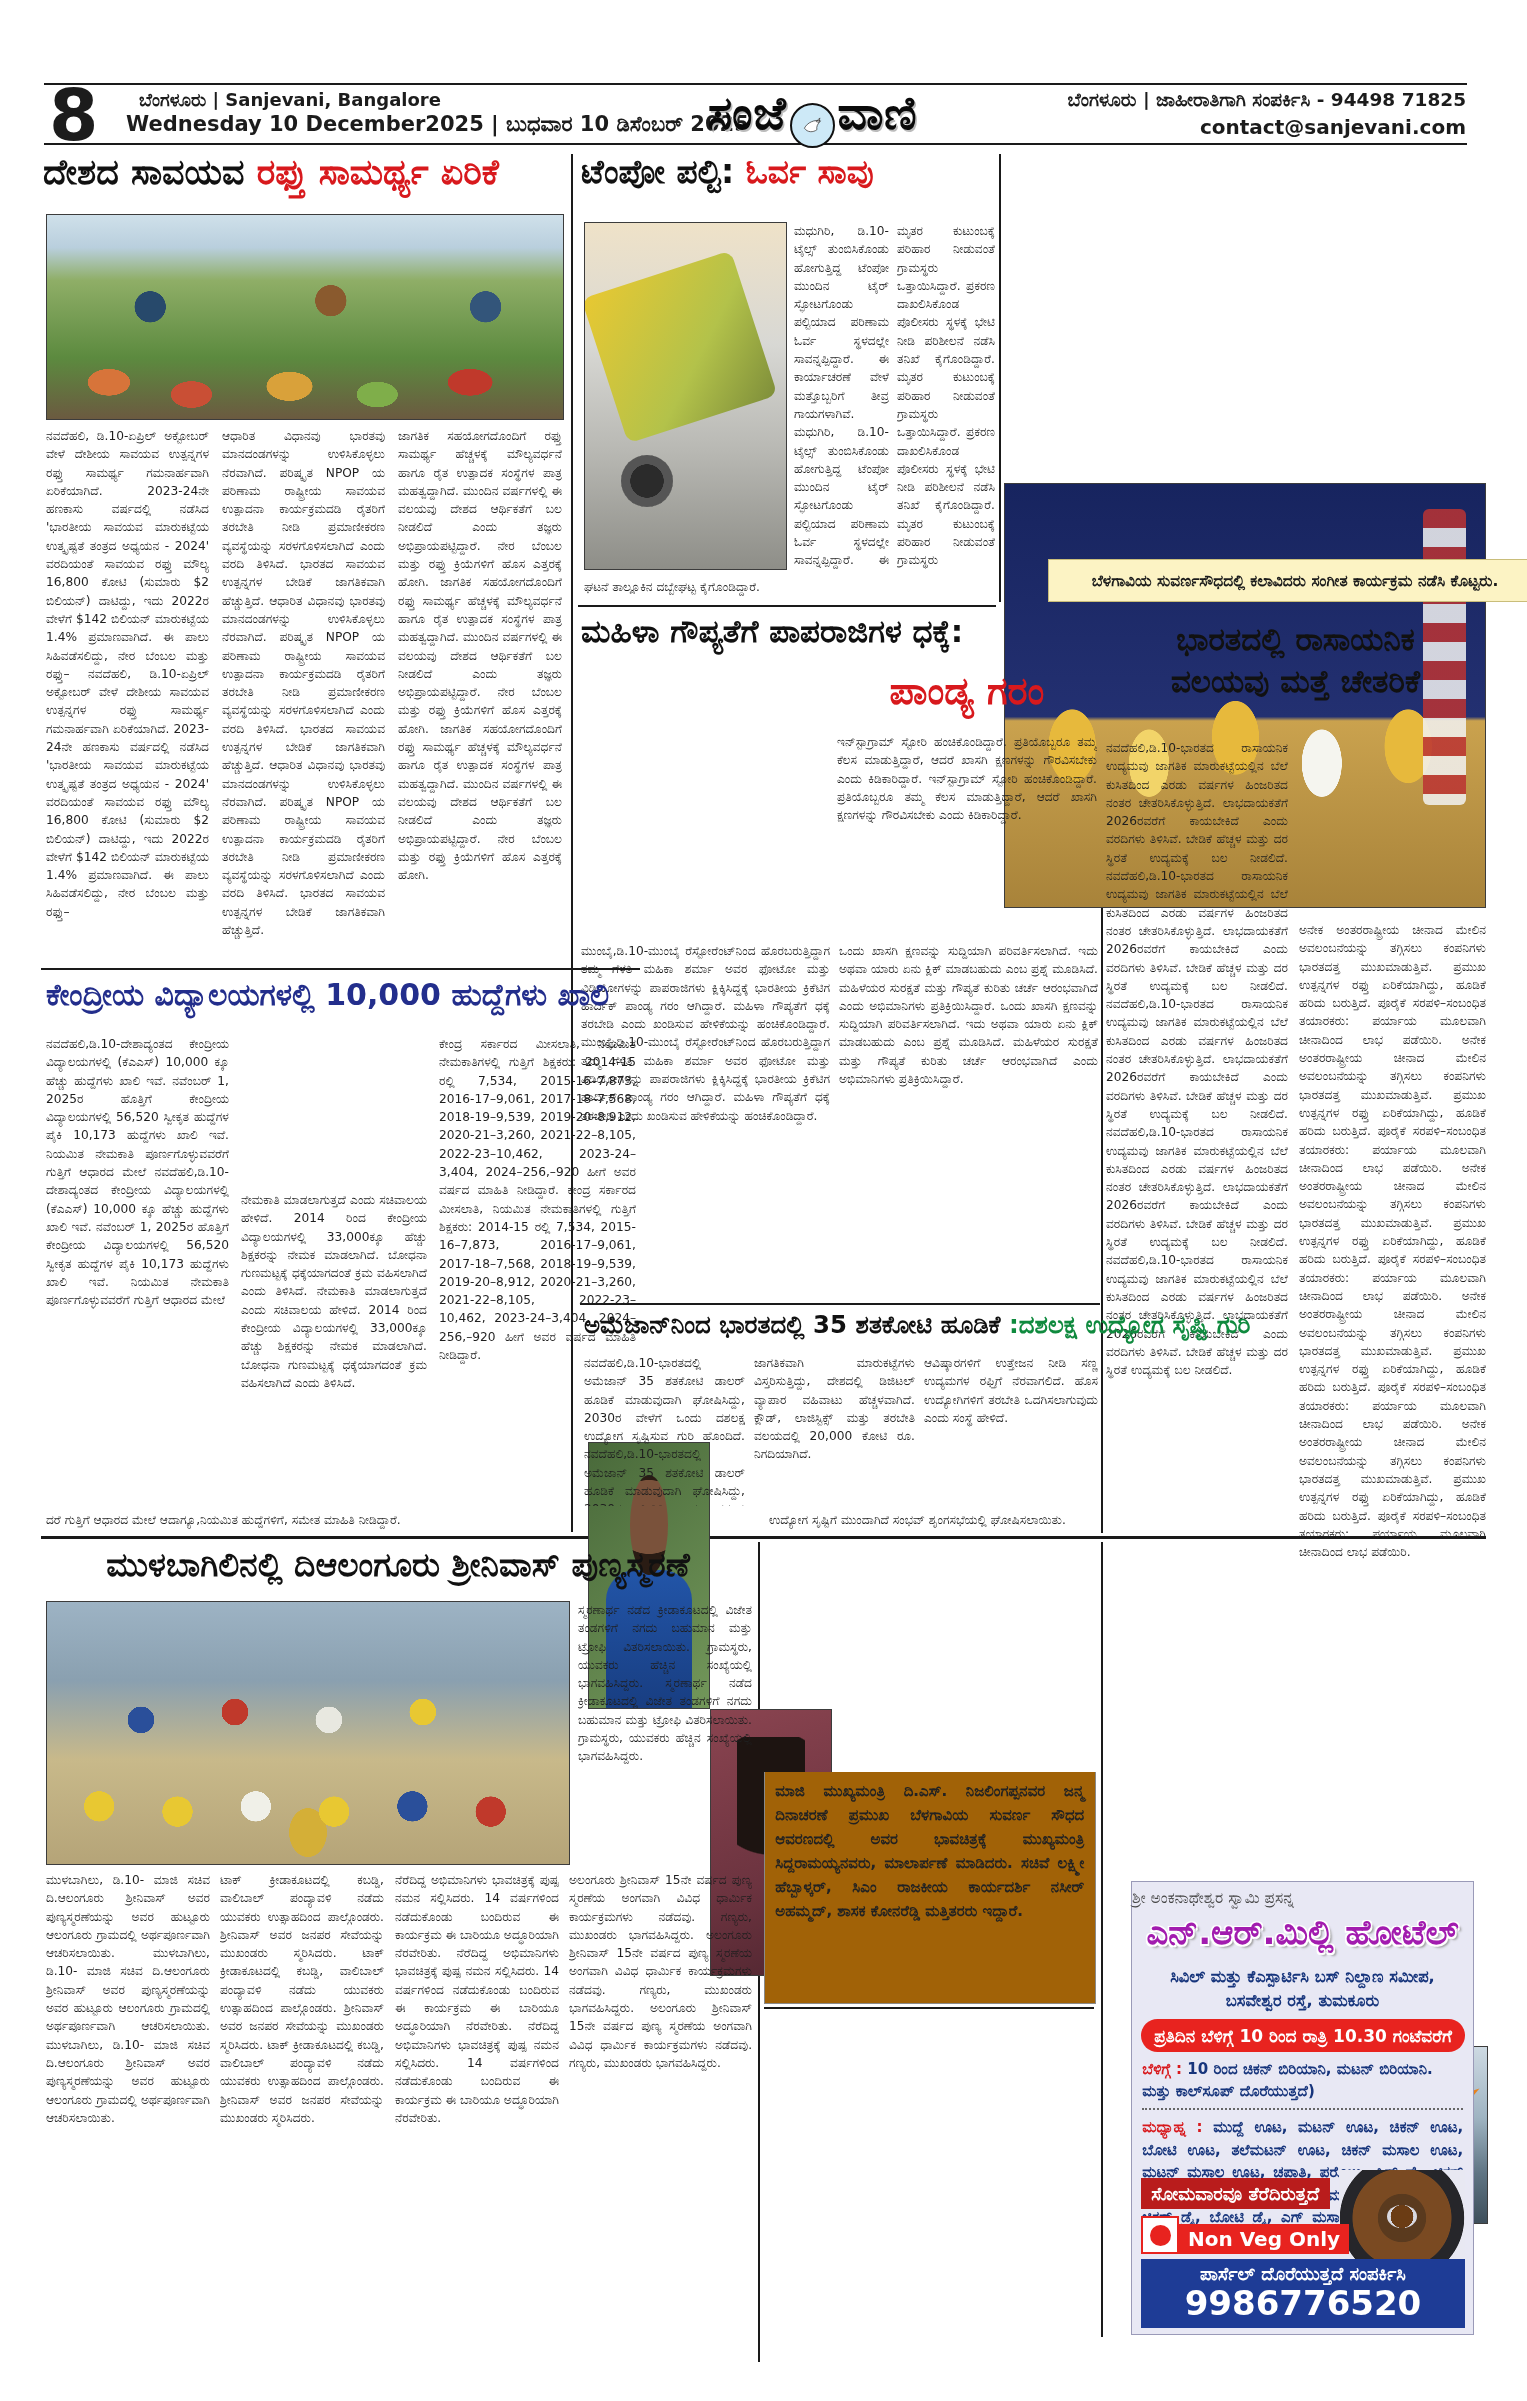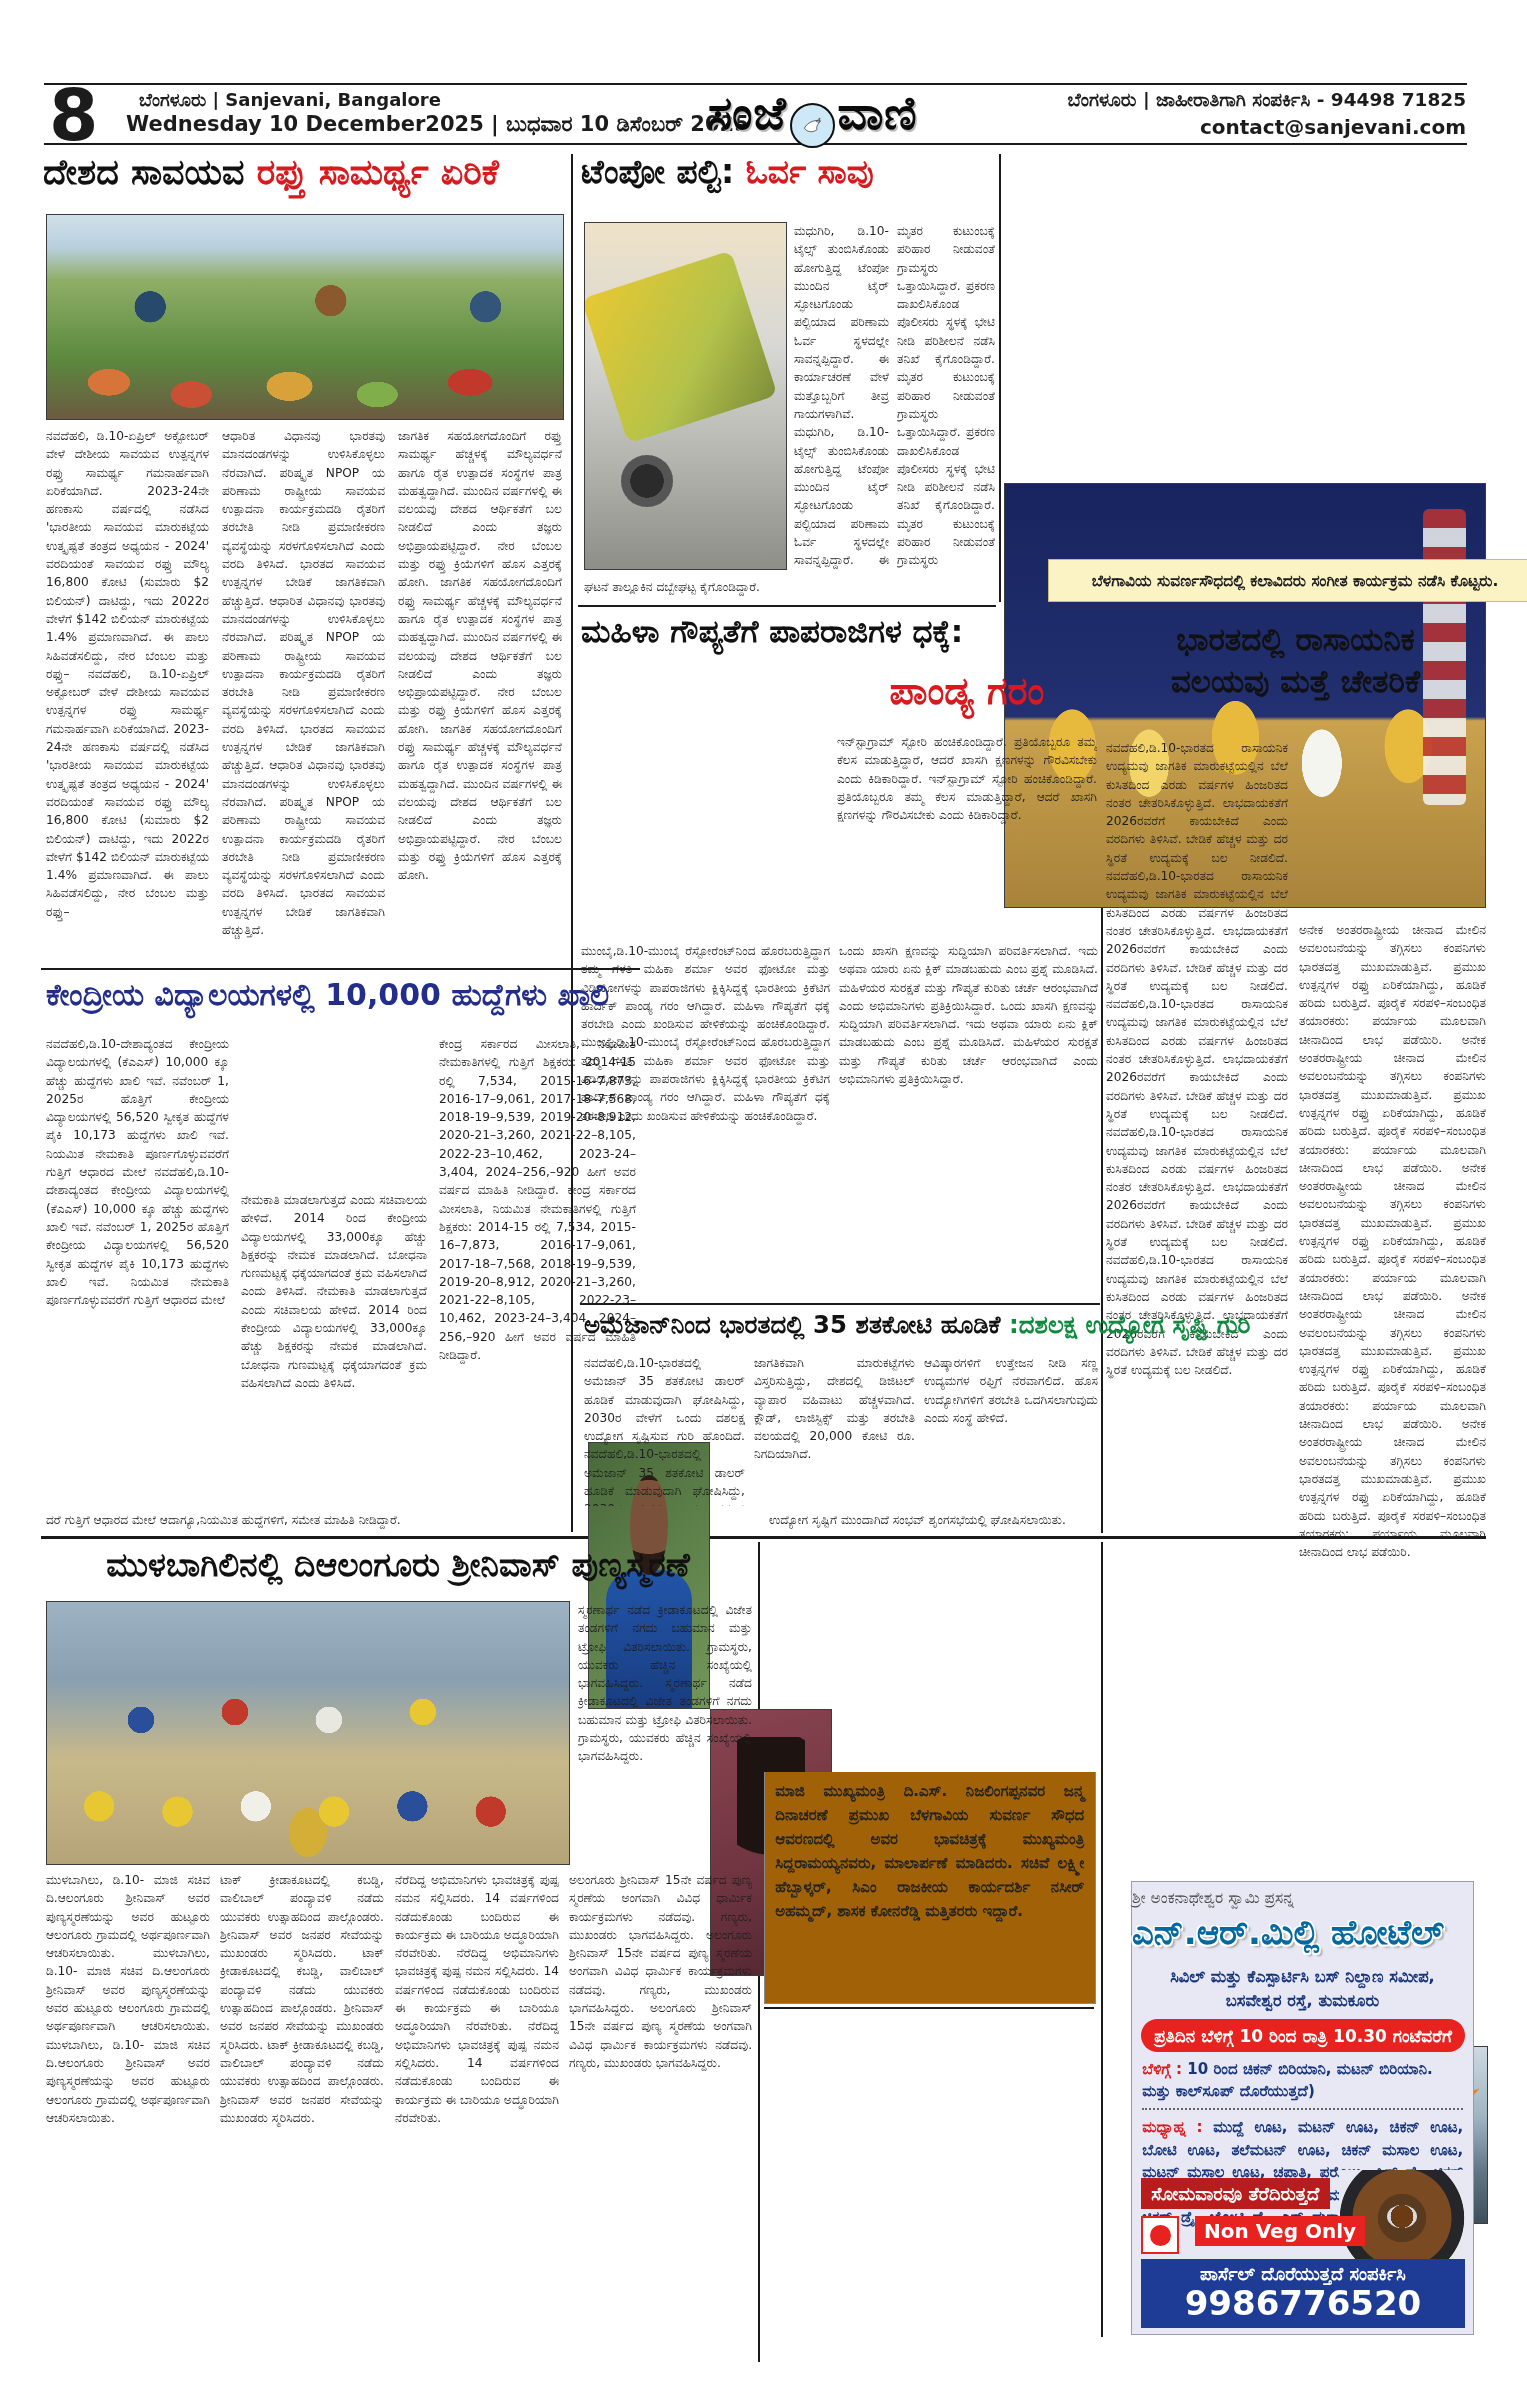--- a/index.html
+++ b/index.html
@@ -66,25 +66,25 @@
     linear-gradient(180deg,#9db3c4 0%,#8aa0b0 30%,#c8b98a 60%,#b5a478 100%);}
   .photo-platter{position:relative;background:radial-gradient(circle at 50% 50%, #5a3a1e 0 30%, #7a4a22 31% 62%, #26262a 63% 78%, transparent 79%), #e8e8f2;}
   .photo-platter::after{content:'';position:absolute;left:38%;top:36%;width:24%;height:24%;border-radius:50%;
     background:radial-gradient(circle,#6b3c14 0 60%,#d8d8e0 61%);}
   
   .masthead-text{font-weight:900;font-size:46px;letter-spacing:0.7px;color:#0a0a0a;
     text-shadow:1.5px 1.5px 0 #bbb;}
   .dove{width:41px;height:41px;border-radius:50%;background:#cde9f7;border:2.2px solid #111;
     display:inline-flex;align-items:center;justify-content:center;margin:0 3px;vertical-align:middle;}
   .nrad{background:#e8e8f4;border:1.5px solid #9a9ab8;}
-  .nr-title{color:#0369a1;font-weight:900;text-align:left;
+  .nr-title{color:#a21caf;font-weight:900;text-align:center;
     text-shadow:1.5px 1.5px 0 #fff,-1.5px -1.5px 0 #fff,1.5px -1.5px 0 #fff,-1.5px 1.5px 0 #fff,3px 3px 2.2px #9a9a9a;}
   .pill{background:#e8231f;color:#fff;font-weight:bold;border-radius:22px;display:flex;align-items:center;justify-content:center;}
   .badge-green{background:#b91c1c;color:#fff;font-weight:bold;display:flex;align-items:center;padding:0 10.3px;}
-  .nonveg-wrap{display:flex;align-items:flex-start;gap:16px;}
+  .nonveg-wrap{display:flex;align-items:flex-end;}
   .nonveg-dot{width:34px;height:34px;background:#fff;border:2.2px solid #e8231f;display:flex;align-items:center;justify-content:center;}
   .nonveg-dot i{width:21px;height:21px;border-radius:50%;background:#e8231f;}
   .nonveg-label{background:#e8231f;color:#fff;font-weight:bold;font-size:20px;padding:3px 9px;}
   .blue-bar{background:#1e3c96;color:#fff;text-align:center;}
   .caption-box{background:#a16207;border:1.5px solid #8a8a8a;border-top:none;font-weight:600;
     font-size:15px;line-height:1.6;text-align:justify;padding:7.4px 10.3px;color:#222;overflow:hidden;}
   .yellow-cap{background:#fcf3c4;border:0.7px solid #c9bd7a;font-weight:bold;font-size:15.5px;
     display:flex;align-items:center;justify-content:center;color:#1b1b1b;}
 </style>
 </head>

